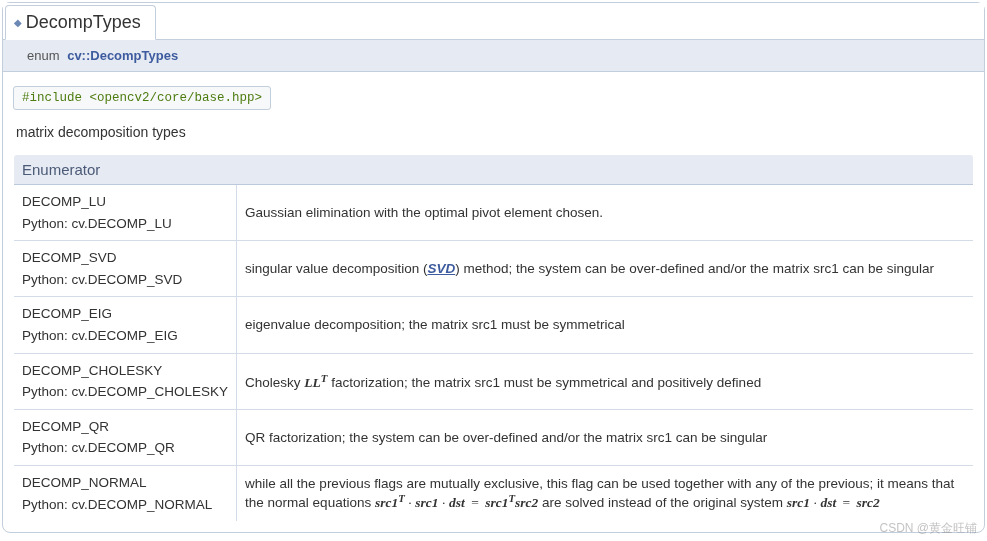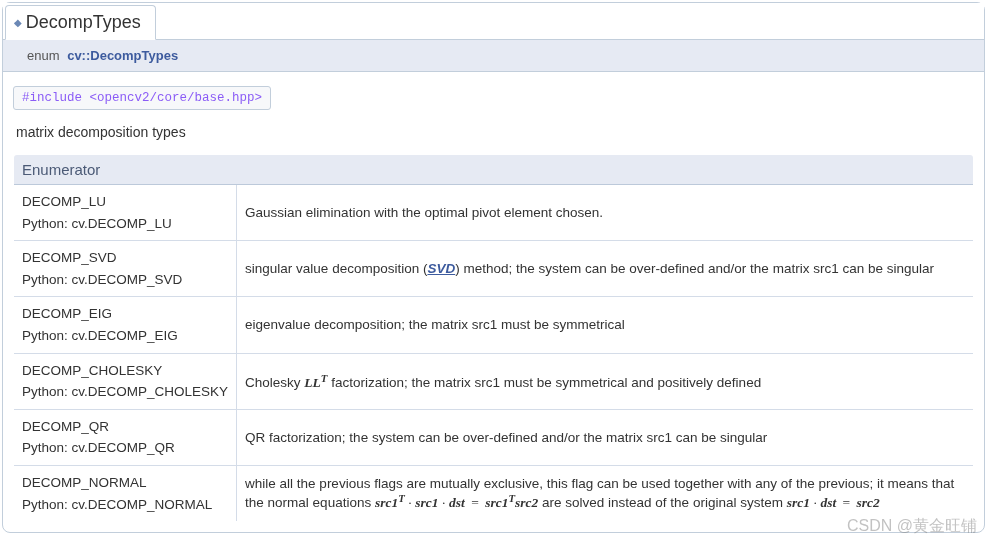--- a/index.html
+++ b/index.html
@@ -40,21 +40,21 @@
   .sig-bar .link { color: #3D5B9E; font-weight: bold; text-decoration: none; }
   .content { padding: 14px 10px 10px 10px; }
   .include {
     background: #F7F8FA;
     border: 1px solid #C2CEDB;
     border-radius: 3px;
     padding: 4px 8px;
     display: inline-block;
     font-family: "Courier New", monospace;
     font-size: 12.5px;
-    color: #8b5cf6;
+    color: #4d7c0f;
   }
   .desc { margin: 14px 0 14px 3px; color: #333; font-size: 14px; }
   table.enum {
     width: 100%;
     border-collapse: collapse;
     border: 1px solid #BCC9DA;
     border-radius: 4px;
     overflow: hidden;
   }
   table.enum th {
@@ -74,21 +74,21 @@
     color: #333;
   }
   table.enum td:first-child { white-space: nowrap; width: 1%; line-height: 1.6; margin-top: 28px; }
   .py { display: block; }
   .link2 { color: #3D5B9E; font-weight: bold; font-style: italic; }
   .math { font-family: "Cambria Math", "Times New Roman", serif; font-style: italic; font-weight: bold; }
   .math sup { font-style: italic; font-size: 0.8em; }
   .math .op { font-style: normal; font-weight: normal; padding: 0 3px; }
   .watermark {
     position: fixed; right: 10px; bottom: 4px;
-    color: rgba(120,120,120,0.45); font-size: 16px;
+    color: rgba(120,120,120,0.45); font-size: 12px;
     pointer-events: none;
   }
 </style>
 </head>
 <body>
 
 <div class="frame">
   <div class="tab-row">
     <div class="tab">
       <span class="arrow">◆</span><span>DecompTypes</span>

